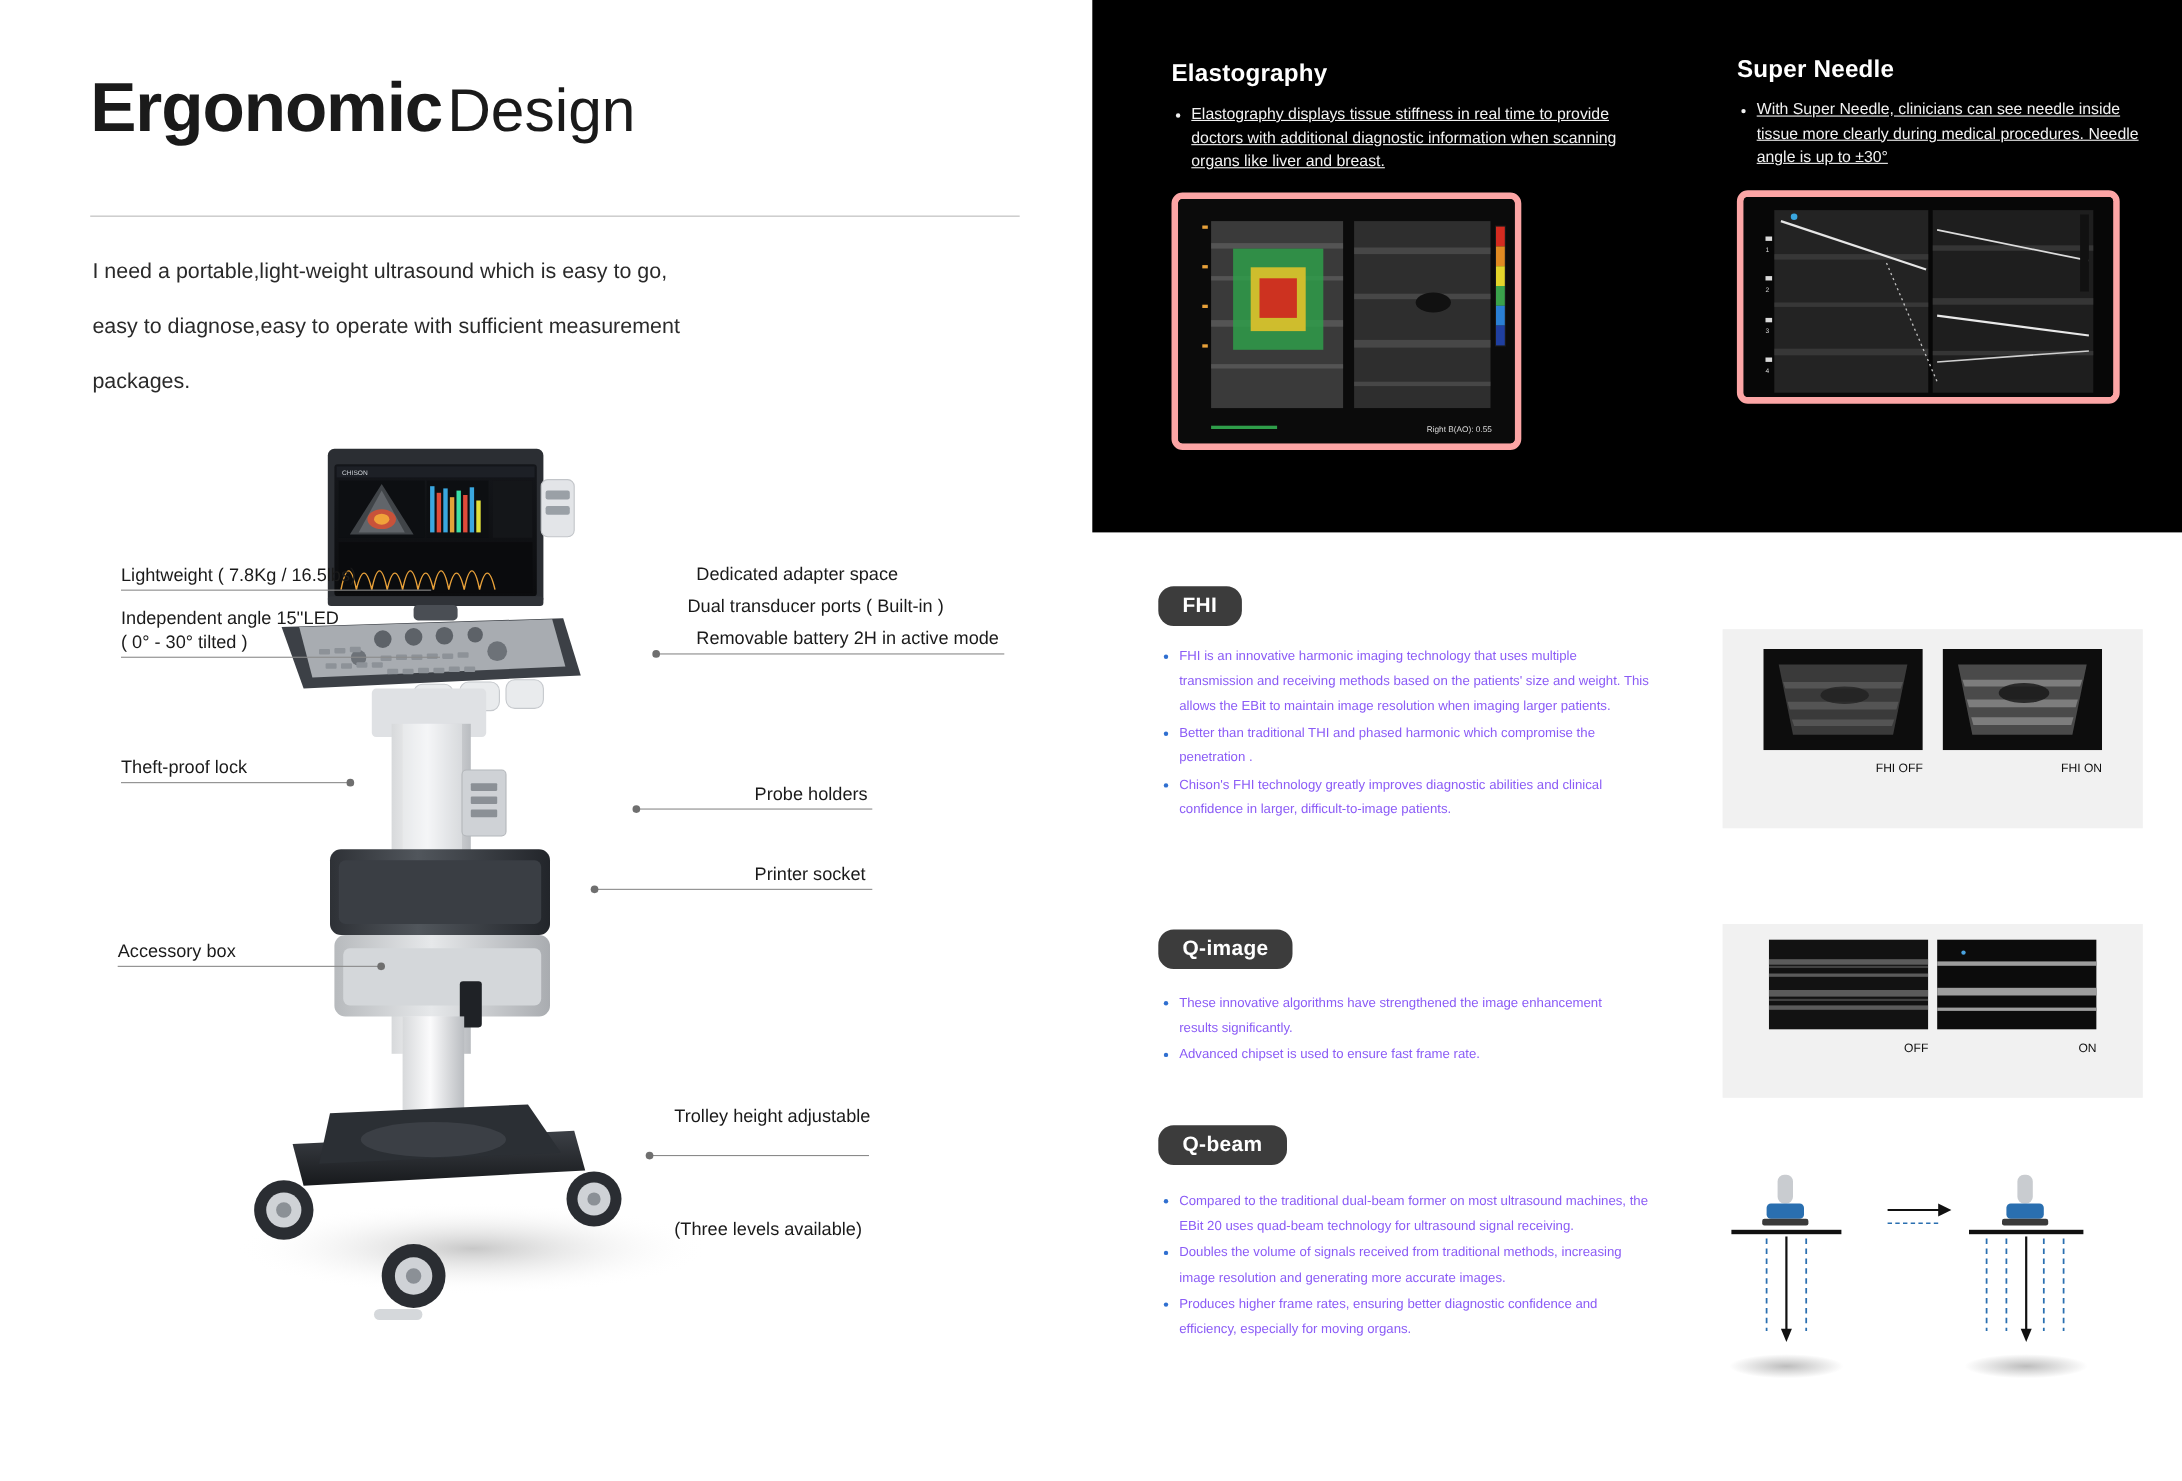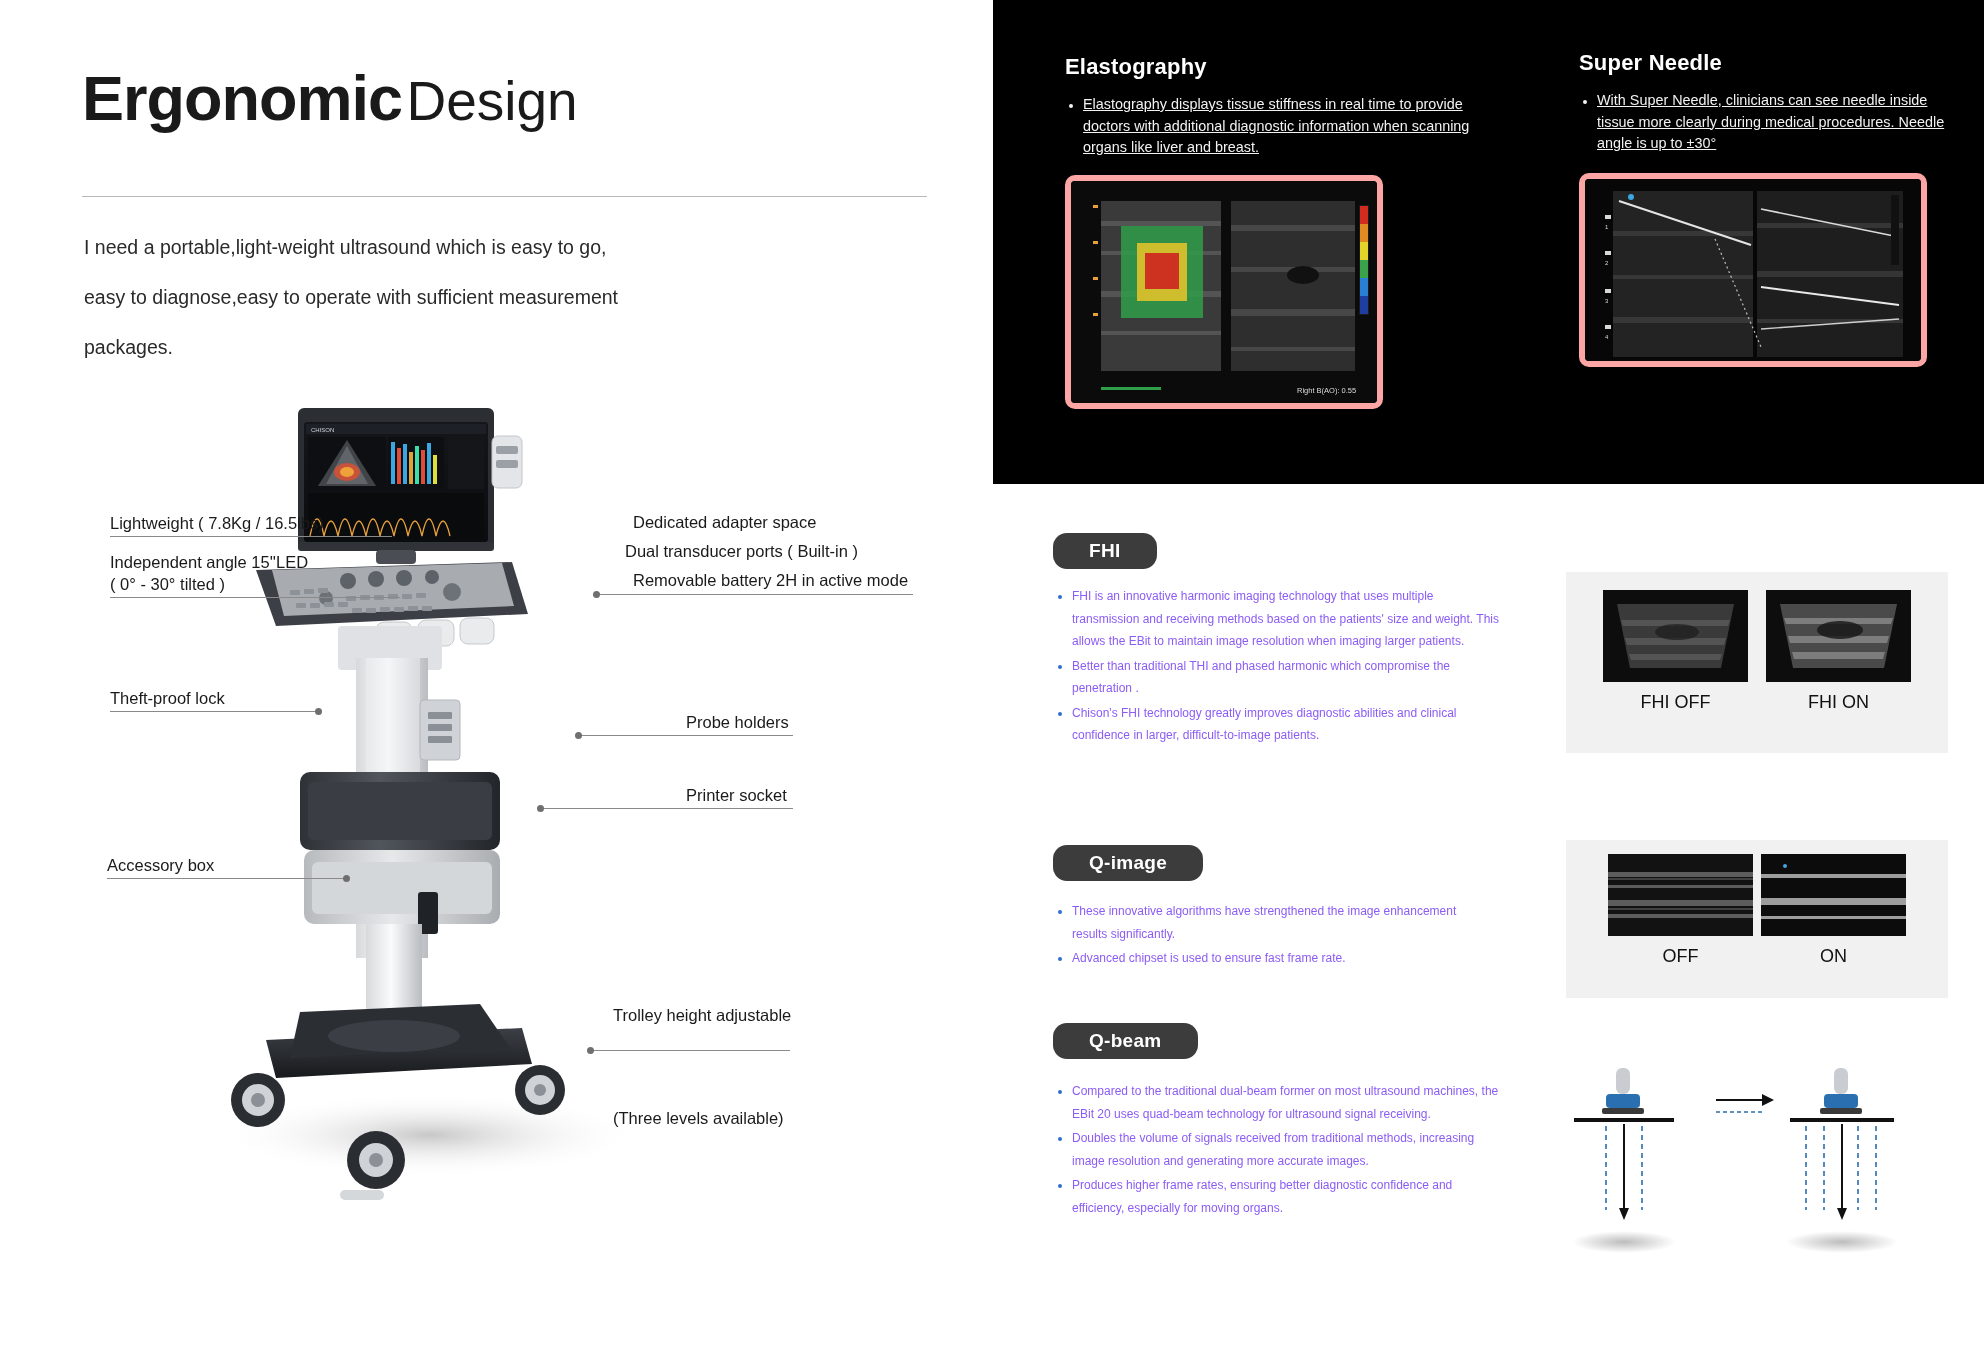--- a/index.html
+++ b/index.html
@@ -57,30 +57,30 @@
   ul.bl li::marker { font-size:12px; }
 
   .us-frame {
     border:6px solid #fca5a5; border-radius:10px; background:#0a0a0a; overflow:hidden;
     position:relative;
   }
 
   
   .pill {
     display:inline-block; background:#3c3c3c; color:#fff;
-    font-size:19px; font-weight:bold; padding:7px 36px; border-radius:14px;
+    font-size:19px; font-weight:bold; padding:7px 22px; border-radius:14px;
     letter-spacing:0.3px;
   }
   .sec-body { font-size:12px; line-height:22.5px; color:#8b5cf6; }
   .sec-body ul { margin:0; padding-left:19px; }
   .sec-body li { margin-bottom:2px; }
   .sec-body li::marker { color:#2f6fd0; }
 
   .img-panel { position:absolute; background:#f1f1f1; }
-  .img-cap { text-align:center; font-size:18px; color:#111; margin-top:6px; }
+  .img-cap { text-align:right; font-size:11px; color:#111; margin-top:6px; }
 </style>
 </head>
 <body>
 
 <div class="page">
 
   <div class="left">
 
     <div class="title-block">
       <div class="title-line">

